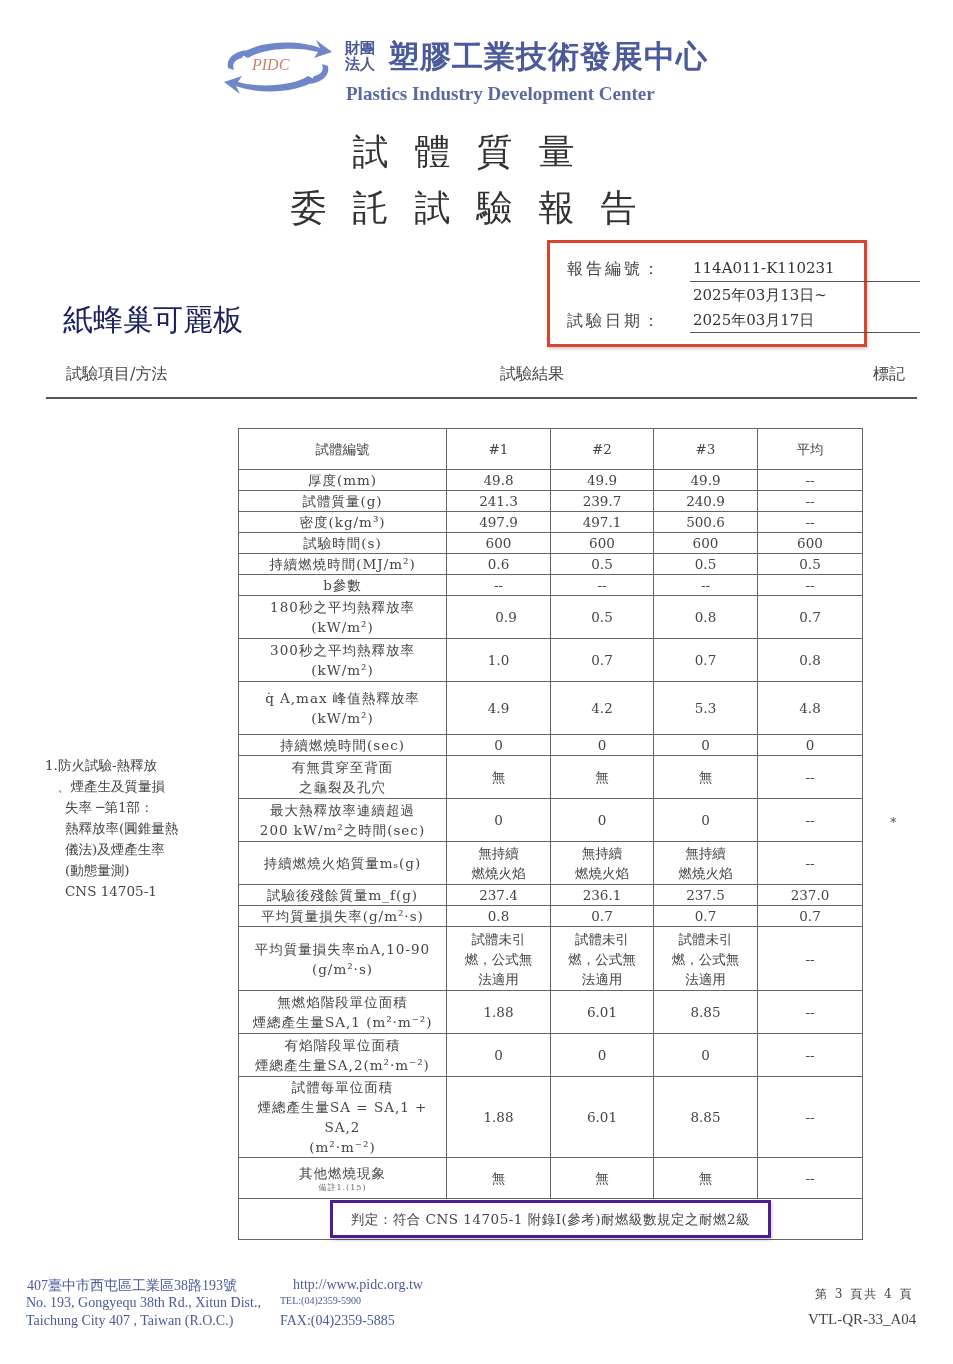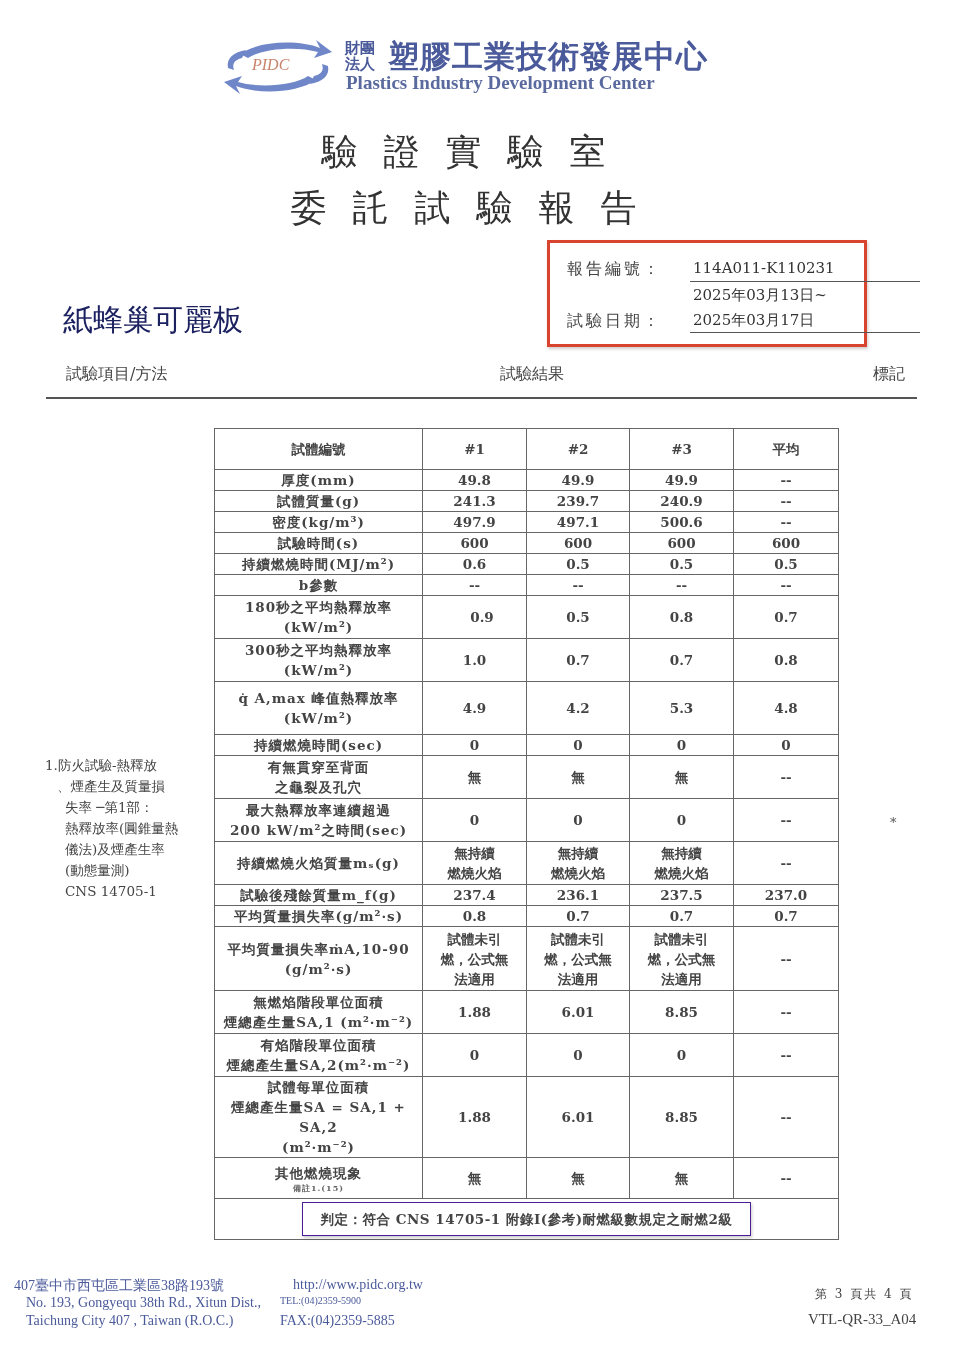--- a/index.html
+++ b/index.html
@@ -6,21 +6,21 @@
   body { width: 953px; height: 1364px; position: relative; overflow: hidden;
          font-family: "DejaVu Serif", "Liberation Serif", serif; color: #333; }
   .abs { position: absolute; }
 
   
   #logo { left: 220px; top: 38px; width: 116px; height: 58px; }
   #org-small { left: 345px; top: 40px; font-size: 15px; line-height: 16px; color: #4a5a9a;
                font-family: "DejaVu Sans", sans-serif; font-weight: bold; }
   #org-name-zh { left: 388px; top: 36px; font-size: 31px; color: #4a5a9a; font-weight: bold;
                  font-family: "DejaVu Sans", sans-serif; letter-spacing: 1px; }
-  #org-name-en { left: 346px; top: 72px; font-size: 19px; color: #5a6a9e; font-weight: bold;
+  #org-name-en { left: 346px; top: 83px; font-size: 19px; color: #5a6a9e; font-weight: bold;
                  font-family: "Liberation Serif", serif; }
 
   #title-1 { left: 0; width: 953px; top: 128px; text-align: center; font-size: 36px;
              letter-spacing: 26px; color: #333; }
   #title-2 { left: 0; width: 953px; top: 184px; text-align: center; font-size: 36px;
              letter-spacing: 26px; color: #333; }
 
   
   #info-box { left: 547px; top: 240px; width: 314px; height: 101px; border: 3px solid #d9442f;
               box-shadow: 1px 2px 3px rgba(0,0,0,0.2); }
@@ -32,31 +32,31 @@
 
   #col-h1 { left: 66px; top: 364px; font-size: 16px; color: #444; }
   #col-h2 { left: 500px; top: 364px; font-size: 16px; color: #444; }
   #col-h3 { left: 873px; top: 364px; font-size: 16px; color: #444; }
   #hdr-rule { left: 46px; top: 397px; width: 871px; height: 2px; background: #555; }
 
   #method { left: 45px; top: 755px; width: 175px; font-size: 13.5px; line-height: 21px; color: #444; }
   #mark { left: 890px; top: 815px; font-size: 13px; color: #555; }
 
   
-  #results { left: 214px; top: 428px; width: 624px; border-collapse: collapse; table-layout: fixed; font-weight: bold; }
+  #results { left: 238px; top: 428px; width: 624px; border-collapse: collapse; table-layout: fixed; }
   #results td { border: 1px solid #666; text-align: center; font-size: 13.5px; color: #444;
                 padding: 0 2px; line-height: 20px; }
   #results td.lab { letter-spacing: 1px; }
   .small-note { font-size: 8px; color: #666; display: block; line-height: 10px; }
   #verdict-cell { height: 40px; }
-  #verdict-box { display: inline-block; border: 1px solid #4c1d95; padding: 6px 18px; font-size: 13.5px;
+  #verdict-box { display: inline-block; border: 3px solid #4c1d95; padding: 6px 18px; font-size: 13.5px;
                  letter-spacing: 0.5px; box-shadow: 1px 2px 3px rgba(0,0,0,0.2); background:#fff; }
 
   
-  #footer-zh { left: 14px; top: 1277px; font-size: 14px; color: #4a5a9a; font-family: "Liberation Serif", serif; text-align: center; }
+  #footer-zh { left: 27px; top: 1277px; font-size: 14px; color: #4a5a9a; font-family: "Liberation Serif", serif; text-align: center; }
   #footer-l2 { left: 26px; top: 1295px; font-size: 14px; color: #4a5a9a; font-family: "Liberation Serif", serif; }
   #footer-l3 { left: 26px; top: 1313px; font-size: 14px; color: #4a5a9a; font-family: "Liberation Serif", serif; }
   #footer-url { left: 280px; top: 1277px; font-size: 14px; color: #4a5a9a; font-family: "Liberation Serif", serif; margin-left: 13px; }
   #footer-tel { left: 280px; top: 1295px; font-size: 10px; color: #4a5a9a; font-family: "Liberation Serif", serif; }
   #footer-fax { left: 280px; top: 1313px; font-size: 14px; color: #4a5a9a; font-family: "Liberation Serif", serif; }
   #page-no { left: 815px; top: 1286px; font-size: 12px; color: #444; letter-spacing: 2px; }
   #form-code { left: 808px; top: 1311px; font-size: 15px; color: #444; font-family: "Liberation Serif", serif; }
 </style>
 </head>
 <body>
@@ -70,21 +70,21 @@
   </svg>
   <span class="abs" style="left:32px;top:18px;font-size:16px;font-style:italic;color:#c8836a;font-family:'Liberation Serif',serif;">PIDC</span>
 </div>
 <div class="abs" id="org-small">
   <div>財團</div>
   <div>法人</div>
 </div>
 <div class="abs" id="org-name-zh">塑膠工業技術發展中心</div>
 <div class="abs" id="org-name-en">Plastics Industry Development Center</div>
 
-<div class="abs" id="title-1">驗證實驗室</div>
+<div class="abs" id="title-1">試體質量</div>
 <div class="abs" id="title-2">委託試驗報告</div>
 
 <div class="abs" id="info-box"></div>
 <div class="abs info-label" style="left:567px;top:259px;">報告編號：</div>
 <div class="abs info-val" style="left:693px;top:259px;">114A011-K110231</div>
 <div class="abs info-line" style="left:690px;top:281px;width:230px;"></div>
 <div class="abs info-val" style="left:693px;top:286px;">2025年03月13日~</div>
 <div class="abs info-label" style="left:567px;top:311px;">試驗日期：</div>
 <div class="abs info-val" style="left:693px;top:311px;">2025年03月17日</div>
 <div class="abs info-line" style="left:690px;top:332px;width:230px;"></div>

